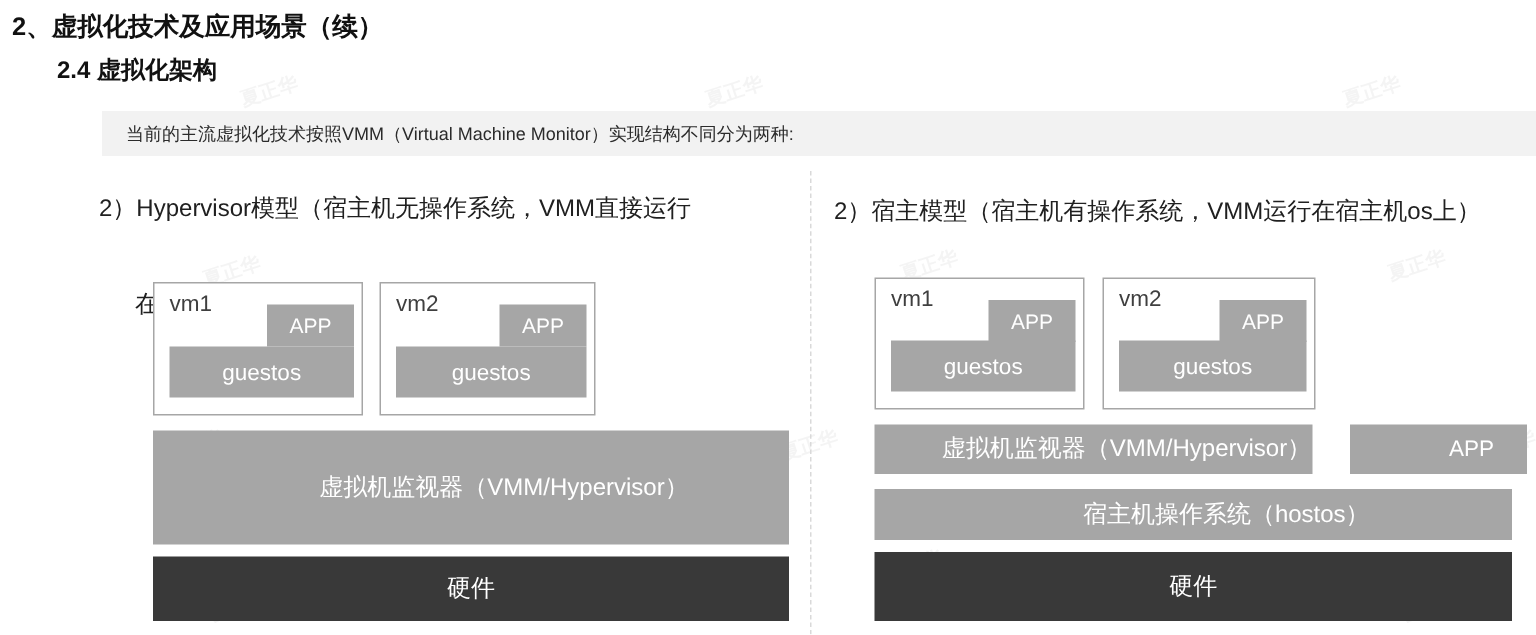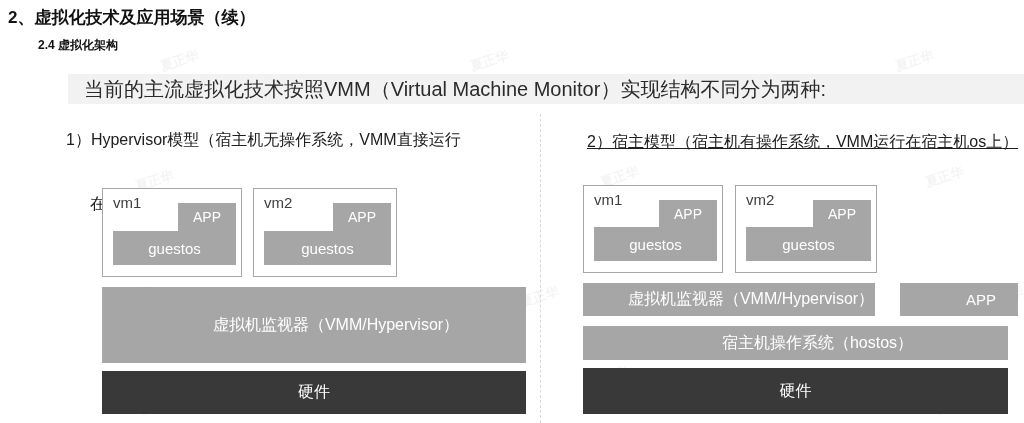--- a/index.html
+++ b/index.html
@@ -1,31 +1,31 @@
 <!DOCTYPE html>
 <html><head>
 <meta charset="utf-8">
 <style>
   html,body{margin:0;padding:0;background:#fff;}
   #canvas{
     position:relative;width:1024px;height:423px;background:#ffffff;overflow:hidden;
     font-family:"Liberation Sans","DejaVu Sans",sans-serif;color:#1a1a1a;
   }
   .title{position:absolute;left:8px;top:6px;font-size:17px;font-weight:bold;color:#111;}
-  .subtitle{position:absolute;left:38px;top:37px;font-size:12px;font-weight:bold;color:#111;}
+  .subtitle{position:absolute;left:38px;top:37px;font-size:16px;font-weight:bold;color:#111;}
   .banner{
     position:absolute;left:68px;top:74px;width:956px;height:30px;background:#f2f2f2;
-    font-size:20px;color:#2b2b2b;line-height:30px;padding-left:16px;box-sizing:border-box;
+    font-size:12px;color:#2b2b2b;line-height:30px;padding-left:16px;box-sizing:border-box;
     white-space:nowrap;overflow:hidden;
   }
   .divider{position:absolute;left:540px;top:114px;height:309px;width:0;border-left:1px dashed #d9d9d9;}
   .heading{position:absolute;font-size:16px;color:#202020;line-height:28px;white-space:nowrap;}
   .heading-left{left:66px;top:126px;}
   .heading-left .line2{display:block;padding-left:24px;margin-top:36px;}
-  .heading-right{left:587px;top:128px;text-decoration:underline;}
+  .heading-right{left:556px;top:128px;}
 
   .vm-box{position:absolute;background:#fff;border:1px solid #a6a6a6;box-sizing:border-box;}
   .vm-label{position:absolute;left:10px;top:5px;font-size:15px;color:#3f3f3f;}
   .gray{background:#a6a6a6;color:#ffffff;display:flex;align-items:center;justify-content:center;}
   .vm-app{position:absolute;right:5px;top:14px;width:58px;height:28px;font-size:14px;}
   .vm-os{position:absolute;left:10px;right:5px;bottom:11px;height:34px;font-size:15px;margin-top:44px;}
 
   .block{position:absolute;display:flex;align-items:center;justify-content:center;color:#fff;box-sizing:border-box;}
   .block.gray-bg{background:#a6a6a6;padding-left:44px;}
   .block.dark-bg{background:#393939;}
@@ -59,21 +59,21 @@
   <span class="wm" style="left:590px;top:368px">夏正华</span>
   <span class="wm" style="left:935px;top:395px">夏正华</span>
 
   <div class="title">2、虚拟化技术及应用场景（续）</div>
   <div class="subtitle">2.4 虚拟化架构</div>
   <div class="banner">当前的主流虚拟化技术按照VMM（Virtual Machine Monitor）实现结构不同分为两种:</div>
 
   <div class="divider"></div>
 
   <div class="heading heading-left">
-    <span class="line1">1）Hypervisor模型（宿主机无操作系统，VMM直接运行</span>
+    <span class="line1">2）Hypervisor模型（宿主机无操作系统，VMM直接运行</span>
     <span class="line2">在裸硬件上）</span>
   </div>
 
   <div class="vm-box" style="left:102px;top:188px;width:140px;height:89px">
     <span class="vm-label">vm1</span>
     <div class="gray vm-app">APP</div>
     <div class="gray vm-os">guestos</div>
   </div>
 
   <div class="vm-box" style="left:253px;top:188px;width:144px;height:89px">

